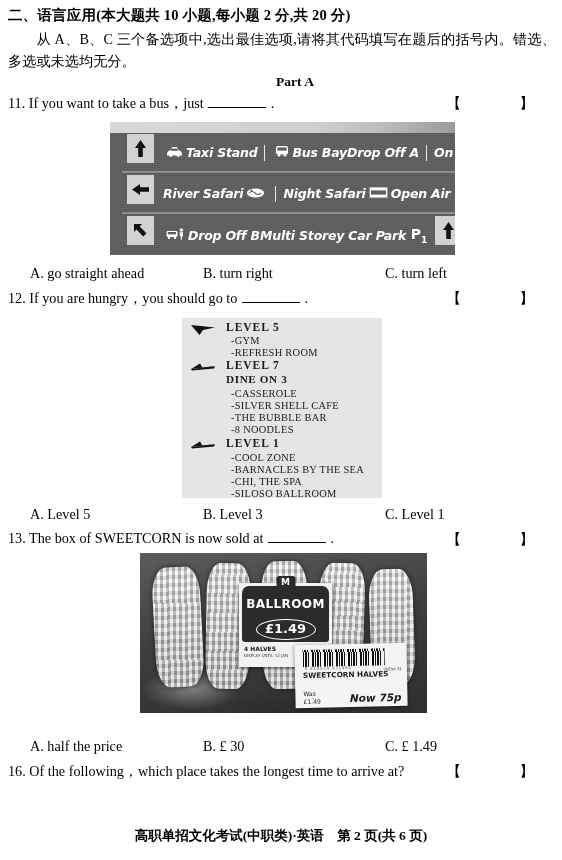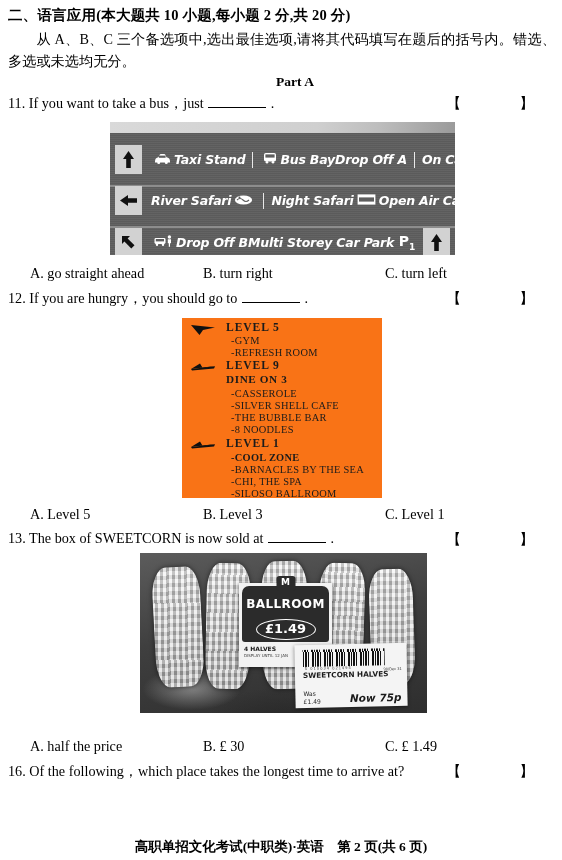--- a/index.html
+++ b/index.html
@@ -101,25 +101,24 @@
       #5e5e5e;
     overflow: hidden;
   }
   .fig-sign .top-strip {
     position: absolute;
     left: 0; top: 0; width: 100%; height: 11px;
     background: linear-gradient(100deg,#d9d9d9 0%, #cfcfcf 60%, #bdbdbd 78%, #9a9a9a 100%);
   }
   .sign-row {
     position: absolute;
-    left: 0;
+    left: 12px;
     width: 100%;
-    height: 53px;
+    height: 39px;
     display: flex;
-    align-items: center;
     border-bottom: 2px solid #8d8d8d;
     box-sizing: border-box;
   }
   .sign-row.r1 { top: 12px; }
   .sign-row.r2 { top: 53px; }
   .sign-row.r3 { top: 94px; border-bottom: none; }
 
   .arrow-box {
     width: 27px;
     height: 29px;
@@ -157,21 +156,21 @@
   .pnum { font-weight: 700; font-style: normal; font-size: 14px; }
   .pnum sub { font-size: 9px; }
 
   
   .fig-levels {
     position: absolute;
     left: 182px;
     top: 318px;
     width: 200px;
     height: 180px;
-    background: #f97316;
+    background: #e5e5e5;
     font-family: "Liberation Serif", serif;
     color: #1b1b1b;
   }
   .lv-row {
     position: absolute;
     font-size: 10.4px;
     white-space: nowrap;
     letter-spacing: 0.3px;
   }
   .lv-head {
@@ -335,21 +334,21 @@
     right: 6px; bottom: 3px;
     font-size: 10.5px;
     font-weight: bold;
     font-style: italic;
   }
 
   
   .footer {
     position: absolute;
     left: 0; right: 0;
-    bottom: 4px;
+    bottom: 15px;
     text-align: center;
     font-size: 13.5px;
     font-weight: bold;
   }
 </style>
 </head>
 <body>
 
 <div class="page">
 
@@ -486,33 +485,33 @@
         <path d="M1 1 L25 3.5 L13 6 L9.5 11 Z" fill="#111"></path>
       </svg>
     <div class="lv-row lv-head" style="left:44px; top:3px;">LEVEL 5</div>
     <div class="lv-row" style="left:49px; top:17px;">-GYM</div>
     <div class="lv-row" style="left:49px; top:29px;">-REFRESH ROOM</div>
 
     <svg class="lv-arrow" style="left:8px; top:44px;" viewBox="0 0 26 12">
         <path d="M1 7 L25 4 L13 6.5 L10 1.5 Z" fill="#111"></path>
         <path d="M1 7 L25 4.3 L24 6.6 L2 8.4 Z" fill="#111"></path>
       </svg>
-    <div class="lv-row lv-head" style="left:44px; top:41px;">LEVEL 9</div>
+    <div class="lv-row lv-head" style="left:44px; top:41px;">LEVEL 7</div>
     <div class="lv-row lv-sub" style="left:44px; top:55px;">DINE ON 3</div>
     <div class="lv-row" style="left:49px; top:70px;">-CASSEROLE</div>
     <div class="lv-row" style="left:49px; top:82px;">-SILVER SHELL CAFE</div>
     <div class="lv-row" style="left:49px; top:94px;">-THE BUBBLE BAR</div>
     <div class="lv-row" style="left:49px; top:106px;">-8 NOODLES</div>
 
     <svg class="lv-arrow" style="left:8px; top:122px;" viewBox="0 0 26 12">
         <path d="M1 7 L25 4 L13 6.5 L10 1.5 Z" fill="#111"></path>
         <path d="M1 7 L25 4.3 L24 6.6 L2 8.4 Z" fill="#111"></path>
       </svg>
     <div class="lv-row lv-head" style="left:44px; top:119px;">LEVEL 1</div>
-    <div class="lv-row" style="left:49px; top:134px;font-weight:bold;">-COOL ZONE</div>
+    <div class="lv-row" style="left:49px; top:134px;">-COOL ZONE</div>
     <div class="lv-row" style="left:49px; top:146px;">-BARNACLES BY THE SEA</div>
     <div class="lv-row" style="left:49px; top:158px;">-CHI, THE SPA</div>
     <div class="lv-row" style="left:49px; top:170px;">-SILOSO BALLROOM</div>
   </div>
 
   <div class="opts" style="top:506px;">
     <span class="opt-a">A. Level 5</span>
     <span class="opt-b">B. Level 3</span>
     <span class="opt-c">C. Level 1</span>
   </div>

